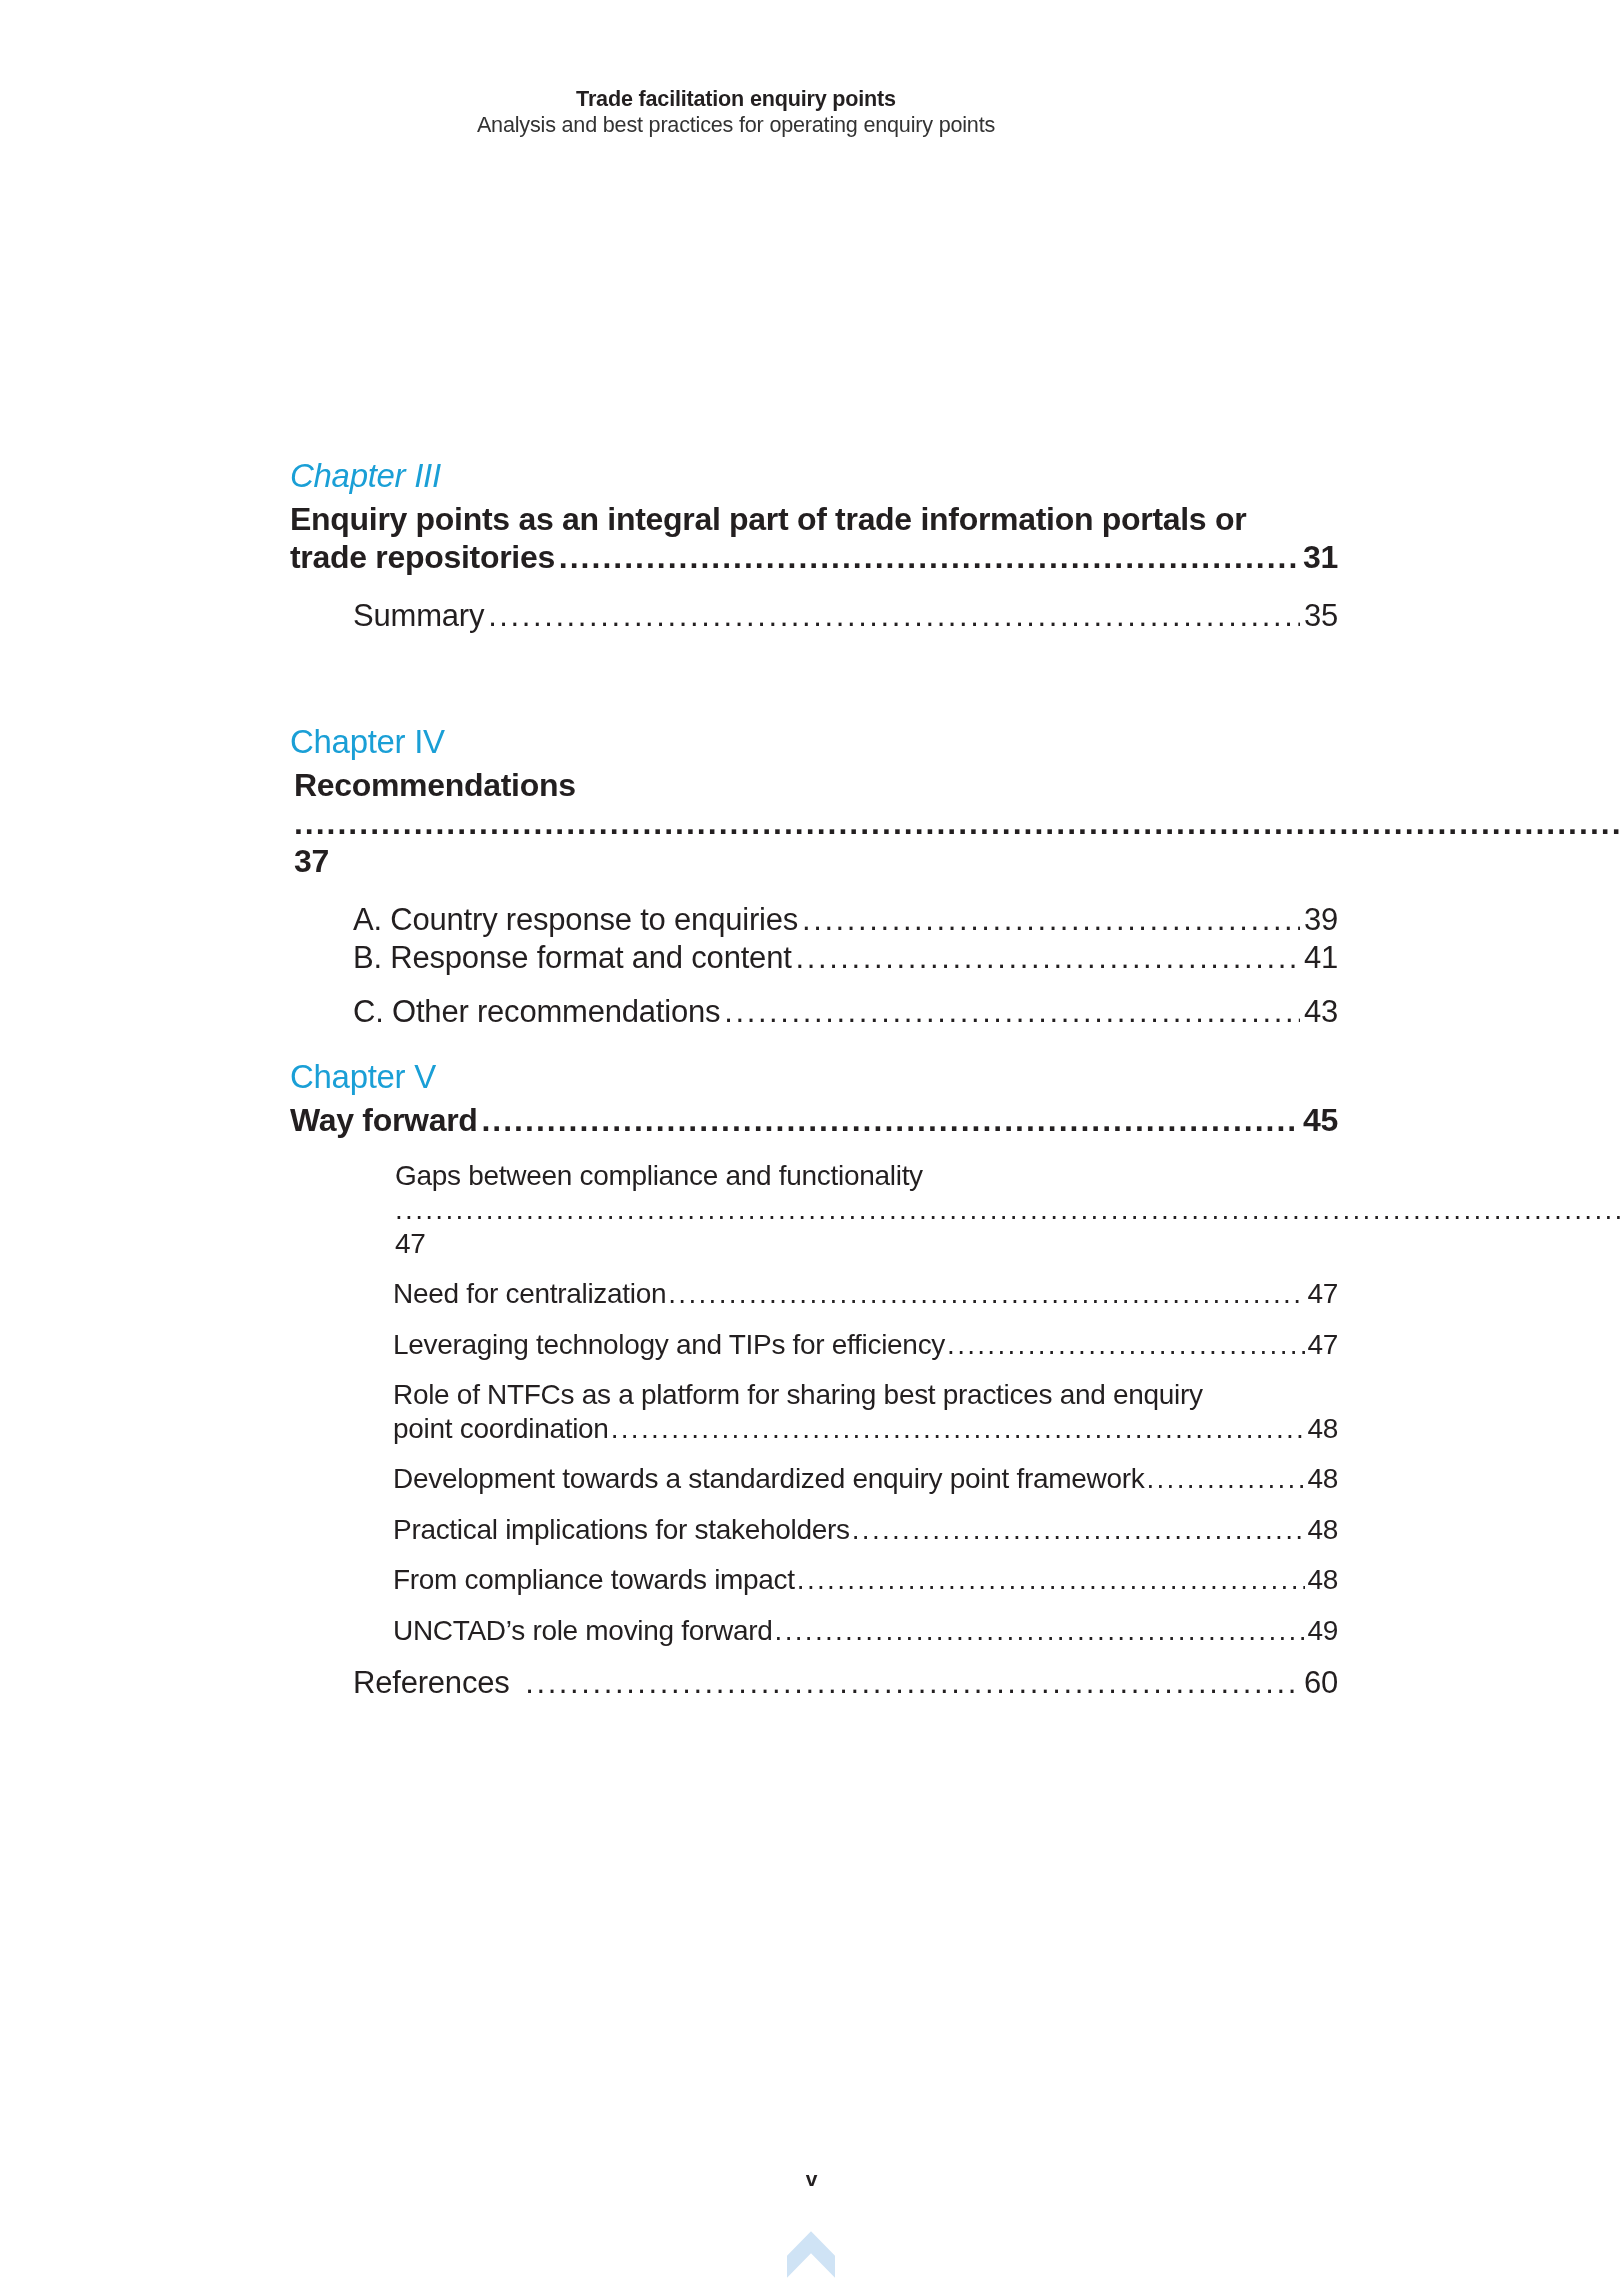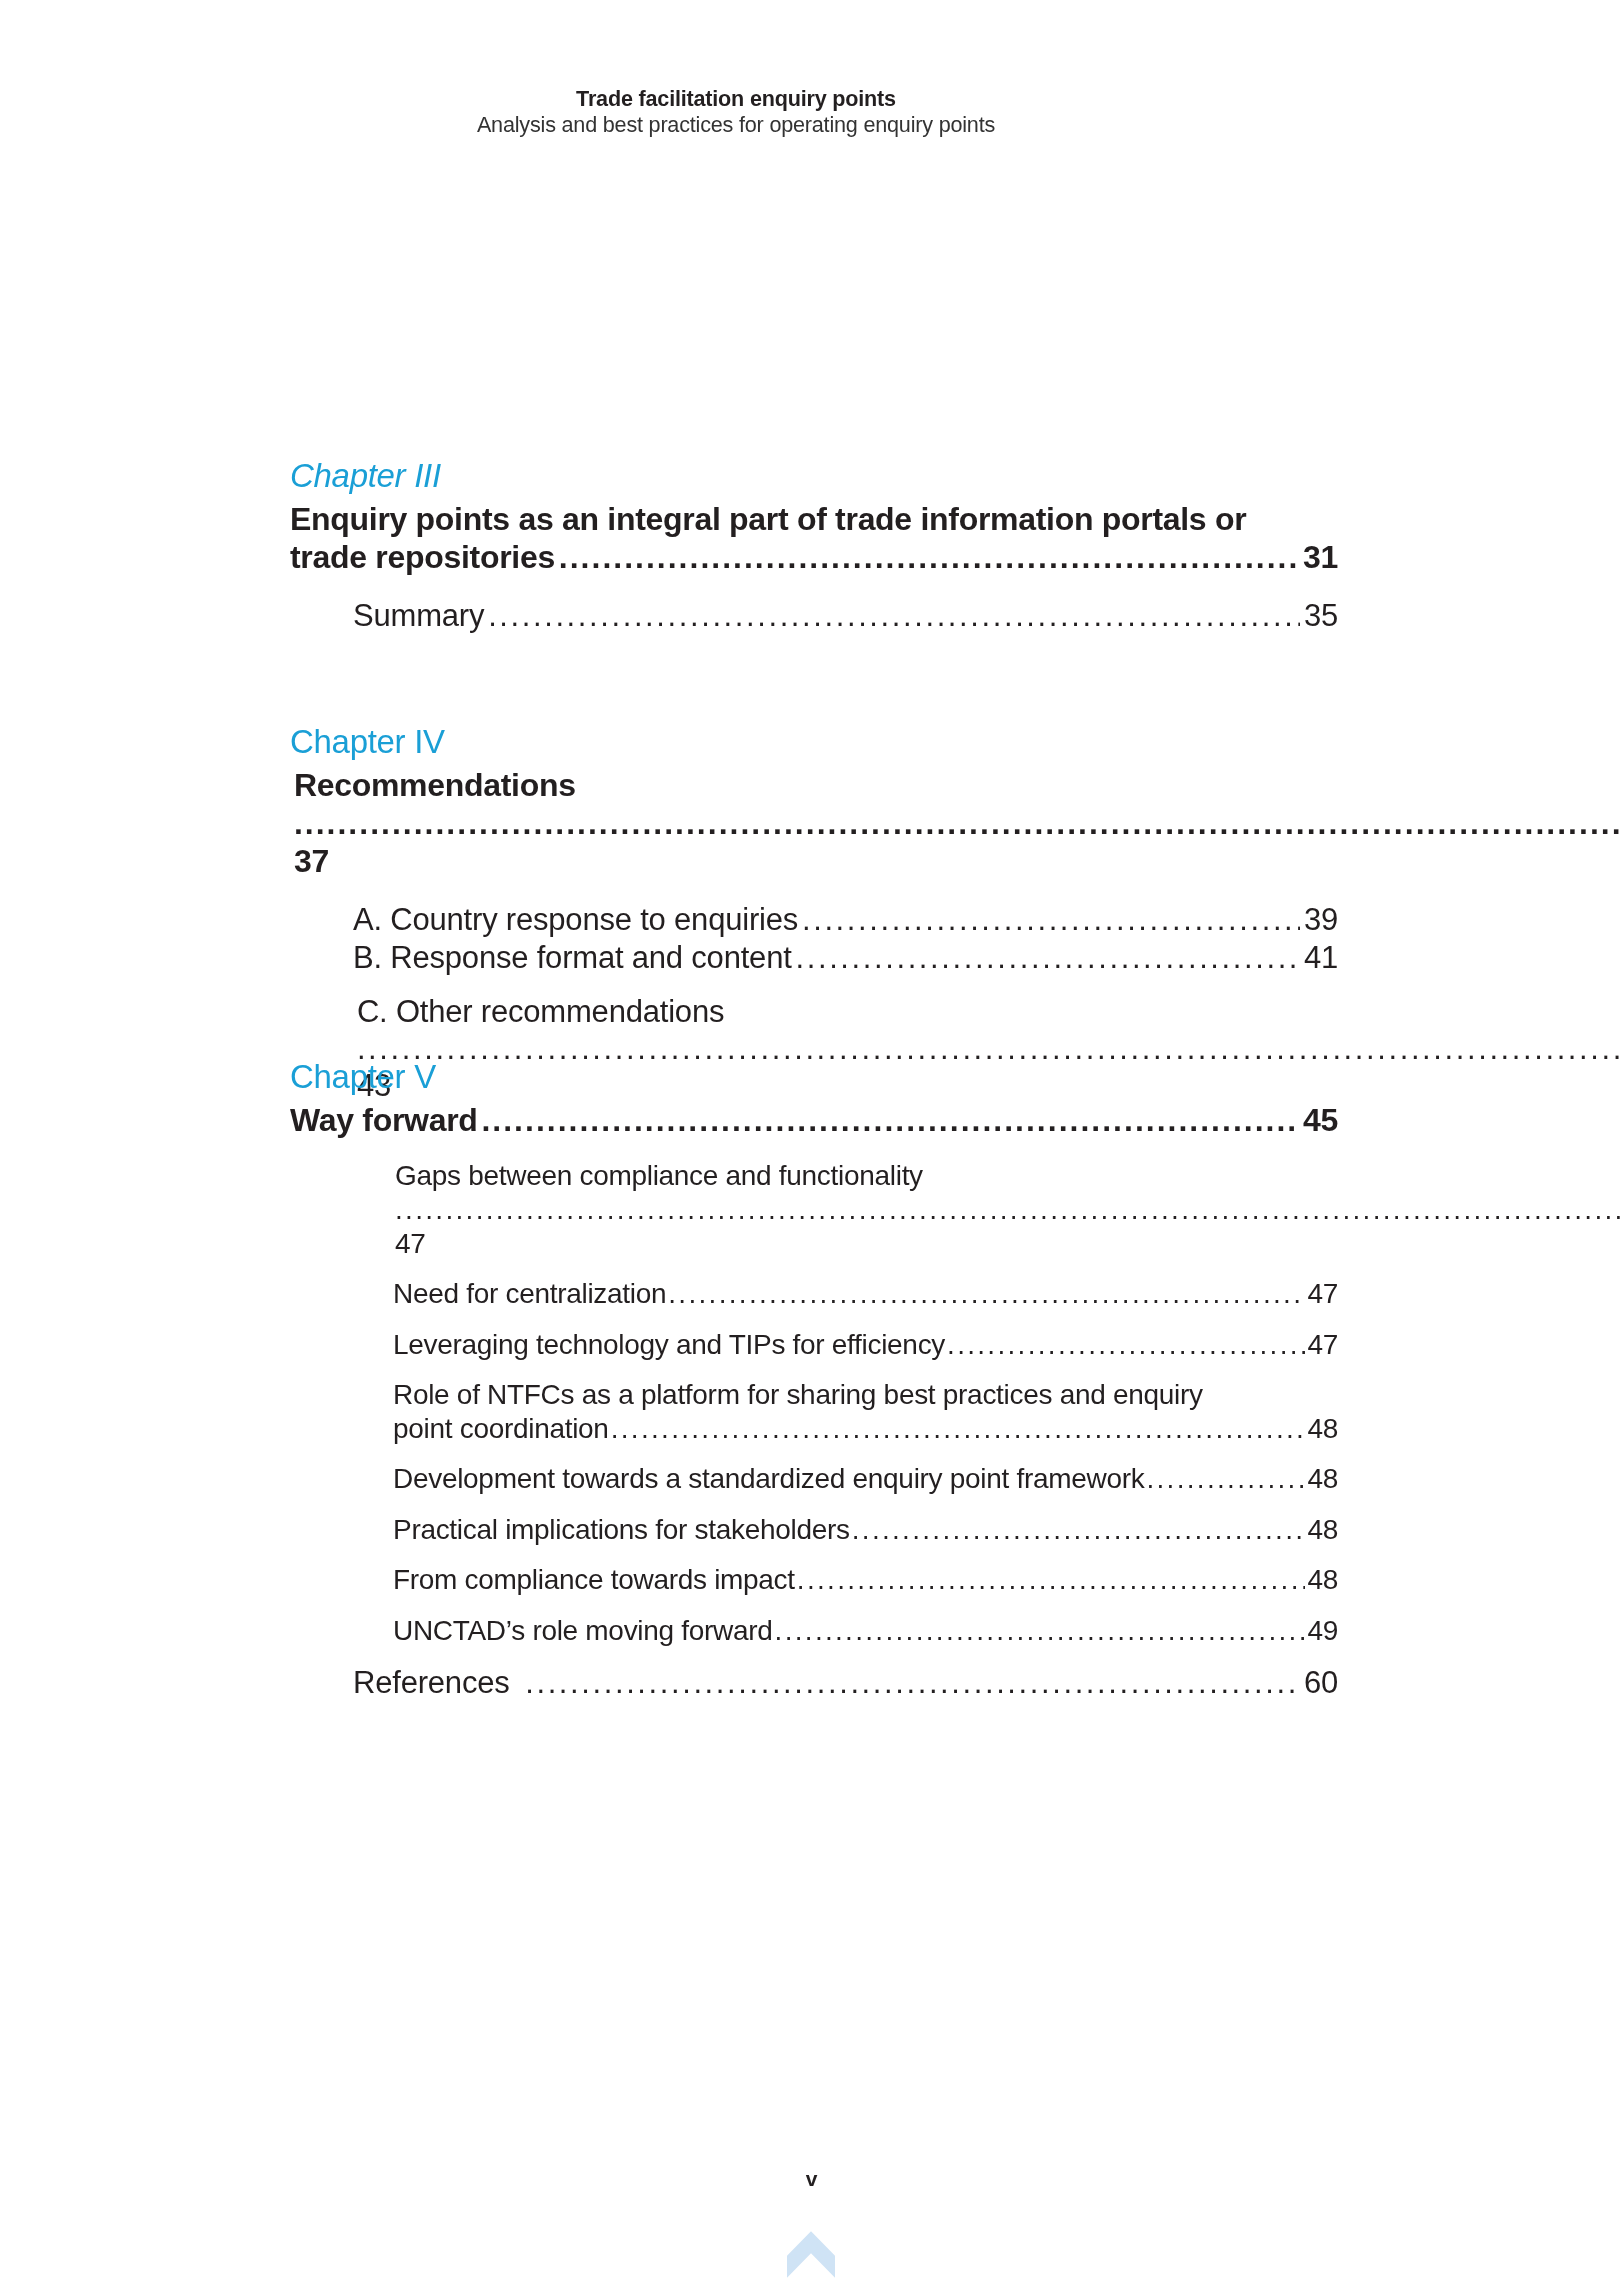--- a/index.html
+++ b/index.html
@@ -65,21 +65,21 @@
   <div class="entry lvl1" style="margin-top:21px;">
     <span class="txt">A. Country response to enquiries</span>
     <span class="dots"></span>
     <span class="pg">39</span>
   </div>
   <div class="entry lvl1" style="margin-top:1px;">
     <span class="txt">B. Response format and content</span>
     <span class="dots"></span>
     <span class="pg">41</span>
   </div>
-  <div class="entry lvl1" style="margin-top:16.4px;flex-direction:column;">
+  <div class="entry lvl1" style="margin-top:16.4px;">
     <span class="txt">C. Other recommendations</span>
     <span class="dots"></span>
     <span class="pg">43</span>
   </div>
 </div>
 
 <div class="toc" style="top:1057px;">
   <div class="chap-label" style="color: rgb(26, 159, 214);">Chapter V</div>
   <div class="entry chap-title" style="margin-top:5.2px;">
     <span class="txt">Way forward</span>

